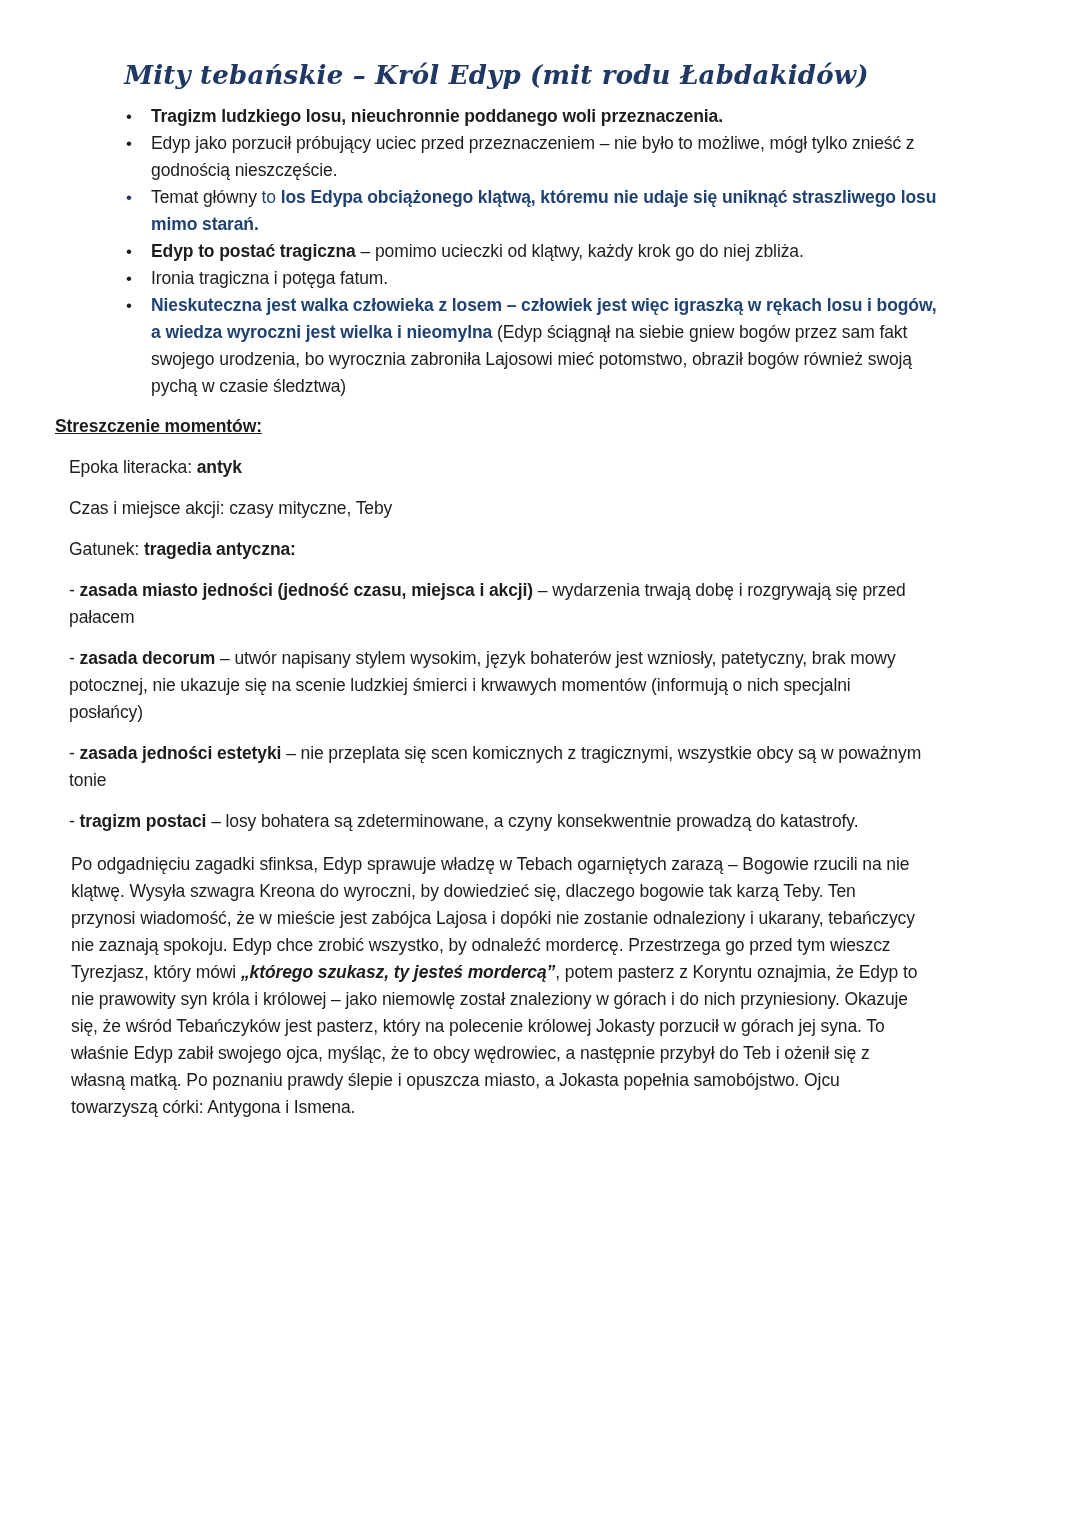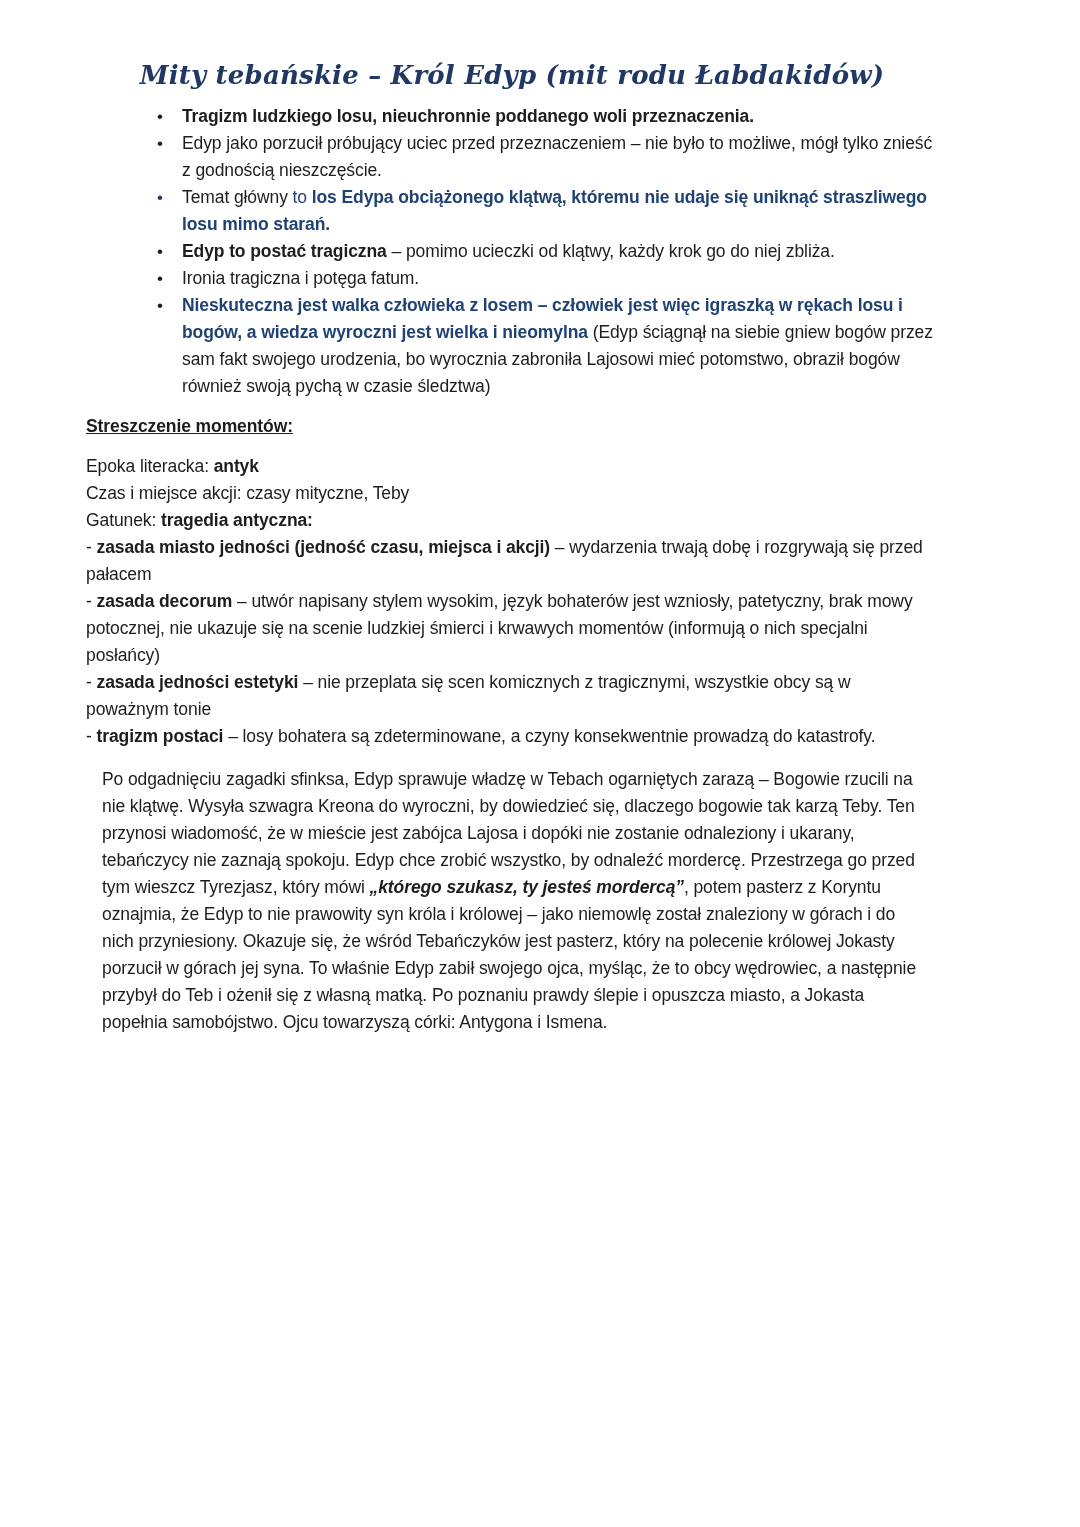--- a/index.html
+++ b/index.html
@@ -12,21 +12,21 @@
   *{box-sizing:border-box;}
   html,body{margin:0;padding:0;}
   body{
     background:var(--page-background);
     font-family:"Liberation Sans", sans-serif;
   }
   .page{
     width:1004px;
     height:1527px;
     background:var(--page-background);
-    padding:56px 66px 0 86px;
+    padding:56px 66px 0 55px;
     color:var(--body-text);
     font-size:17.5px;
     line-height:27px;
     letter-spacing:-0.1px;
     overflow:hidden;
   }
   .title{
     margin:0 0 9px 0;
     text-align:center;
     font-family:"DejaVu Serif", serif;
@@ -56,21 +56,21 @@
   }
   .m-navy{color:var(--bullet-navy);}
   .section-heading{
     margin:0 0 13px 0;
     font-weight:700;
   }
   .section-heading .heading-text{
     text-decoration:underline;
   }
   .meta-block{margin:0 0 7px 0;}
-  .meta-line{margin:0;}
+  .meta-line{margin:14px;}
   .summary{margin:16px;}
   .b{font-weight:700;}
   .i{font-style:italic;}
   .c-blue{color:var(--emphasis);}
 </style>
 </head>
 <body>
 
 <div class="page">
 

